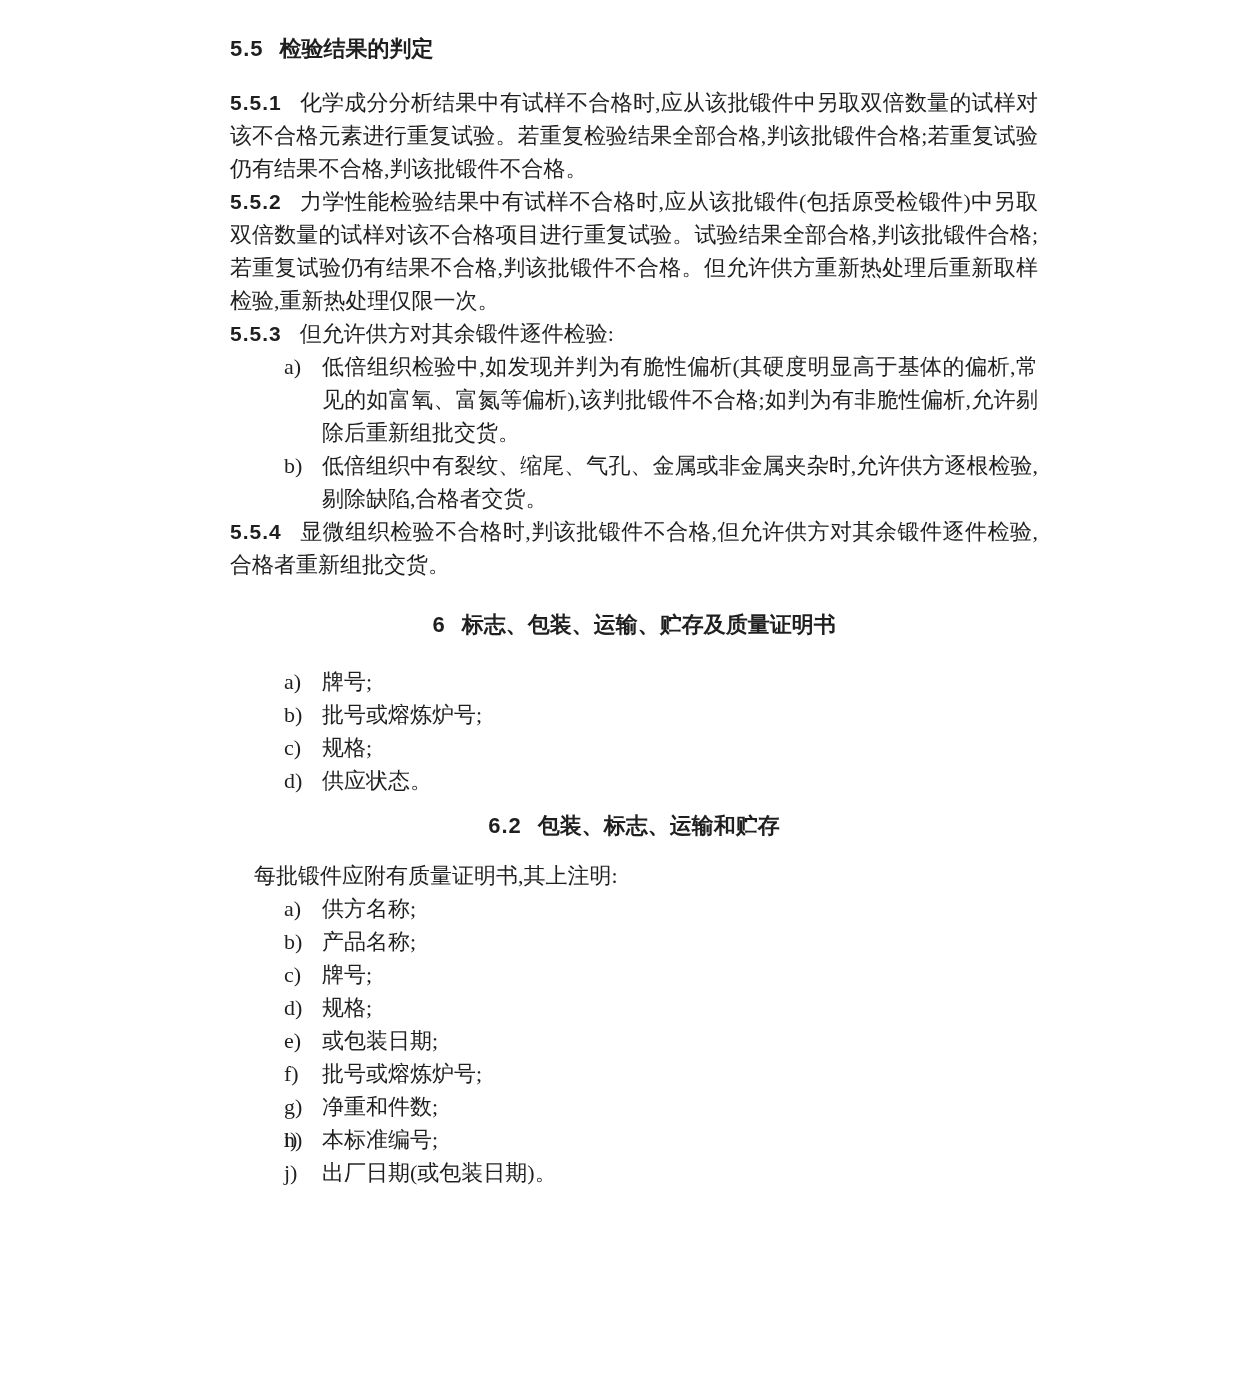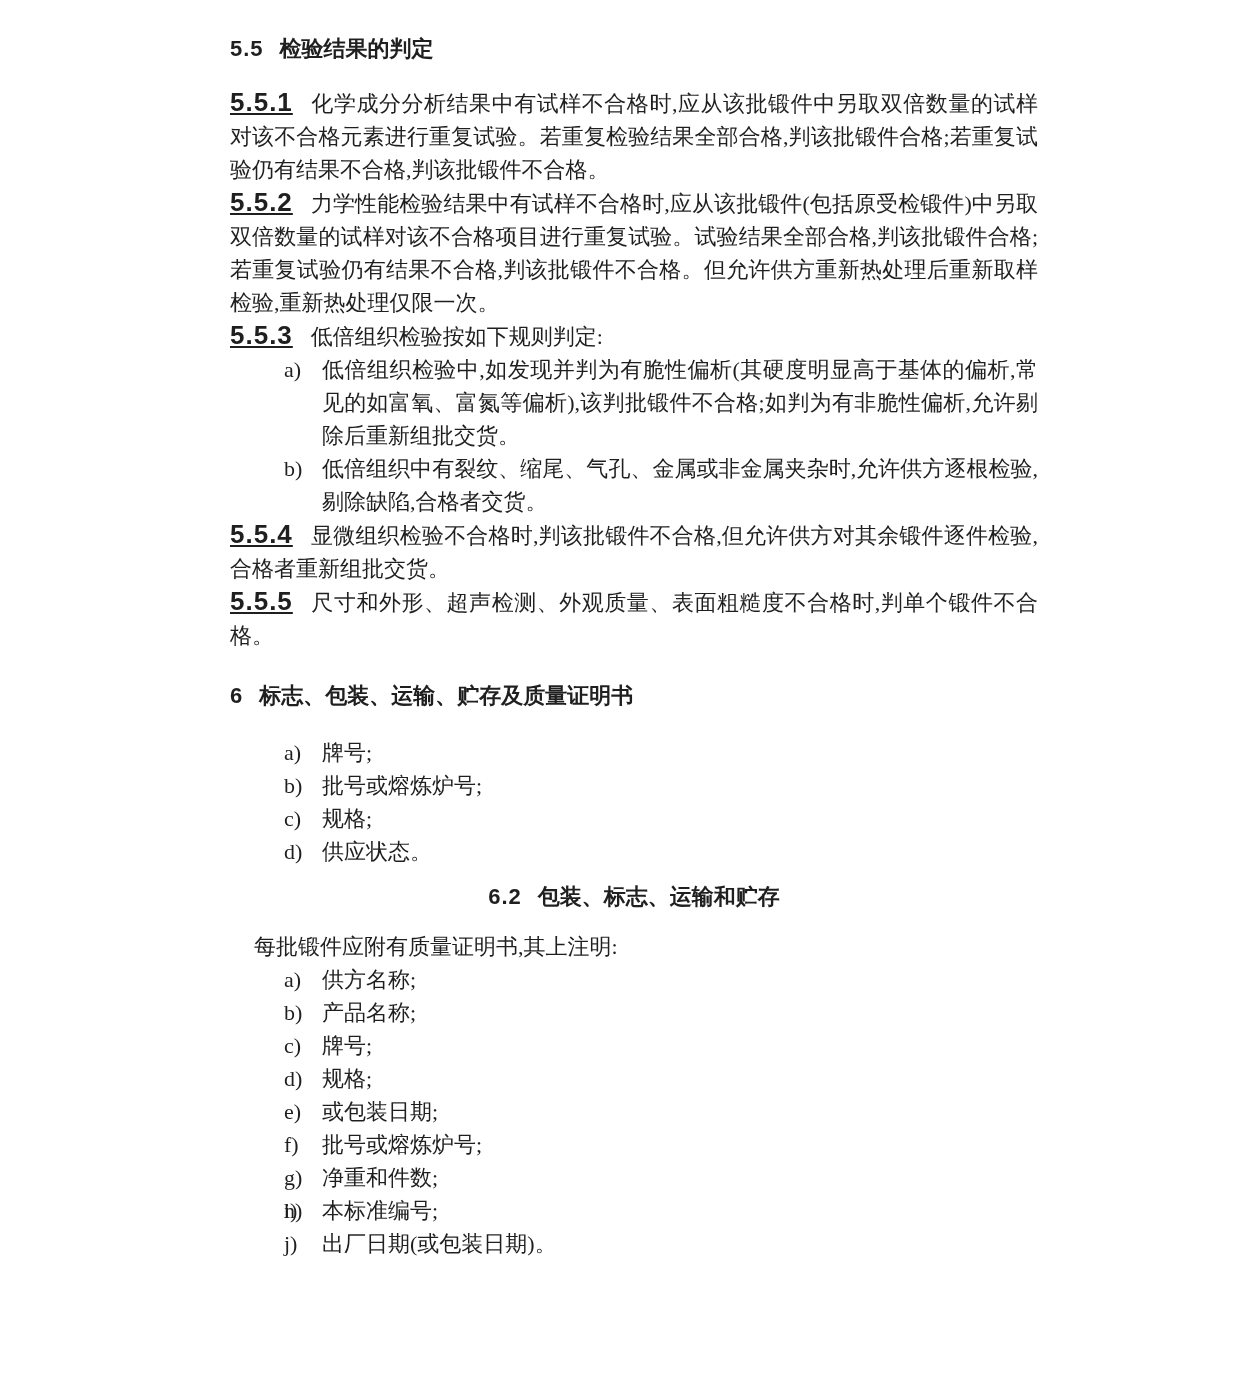--- a/index.html
+++ b/index.html
@@ -16,57 +16,55 @@
     font-size: 22px;
     line-height: 33px;
     overflow: hidden;
   }
   .blk { margin: 0; text-align: justify; text-justify: inter-ideograph; }
   .hd { font-weight: bold; font-family: "Liberation Sans", "DejaVu Sans", sans-serif; text-align: left; }
   .hd .hnum { display: inline-block; margin-right: 16px; letter-spacing: 1px; }
   .cnum {
     font-family: "Liberation Sans", "DejaVu Sans", sans-serif;
     font-weight: 600;
-    font-size: 26px;
+    font-size: 21px;
     letter-spacing: 1px;
     margin-right: 18px;
     white-space: nowrap;
-    text-decoration: underline;
   }
   .indent1 { text-indent: 24px; }
   .li { position: relative; padding-left: 92px; margin: 0; text-align: justify; text-justify: inter-ideograph; }
   .li .marker { position: absolute; left: 54px; top: 0; }
   
   .h2-55   { margin: 0 0 21px 0; }
-  .h1-6    { margin: 27px 0 24px 0; }
+  .h1-6    { margin: 27px 0 24px 0; text-align: center; }
   .h2-61   { margin: 0; }
   .intro61 { margin: 19px 0 0 0; }
   .h2-62   { margin: 12px 0 17px 0; text-align: center; }
   .h2-63   { margin: 18px 0 15px 0; }
   .intro63 { margin: 0; }
 </style>
 </head>
 <body>
 
 <div class="page">
 
   <p class="blk hd h2-55"><span class="hnum">5.5</span><span>检验结果的判定</span></p>
 
   <p class="blk"><span class="cnum">5.5.1</span><span>化学成分分析结果中有试样不合格时,应从该批锻件中另取双倍数量的试样对该不合格元素进行重复试验。若重复检验结果全部合格,判该批锻件合格;若重复试验仍有结果不合格,判该批锻件不合格。</span></p>
 
   <p class="blk"><span class="cnum">5.5.2</span><span>力学性能检验结果中有试样不合格时,应从该批锻件(包括原受检锻件)中另取双倍数量的试样对该不合格项目进行重复试验。试验结果全部合格,判该批锻件合格;若重复试验仍有结果不合格,判该批锻件不合格。但允许供方重新热处理后重新取样检验,重新热处理仅限一次。</span></p>
 
-  <p class="blk"><span class="cnum">5.5.3</span><span>低倍组织检验按如下规则判定:</span></p>
+  <p class="blk"><span class="cnum">5.5.3</span><span>但允许供方对其余锻件逐件检验:</span></p>
 
   <div class="li"><span class="marker">a)</span><span>低倍组织检验中,如发现并判为有脆性偏析(其硬度明显高于基体的偏析,常见的如富氧、富氮等偏析),该判批锻件不合格;如判为有非脆性偏析,允许剔除后重新组批交货。</span></div>
   <div class="li"><span class="marker">b)</span><span>低倍组织中有裂纹、缩尾、气孔、金属或非金属夹杂时,允许供方逐根检验,剔除缺陷,合格者交货。</span></div>
 
   <p class="blk"><span class="cnum">5.5.4</span><span>显微组织检验不合格时,判该批锻件不合格,但允许供方对其余锻件逐件检验,合格者重新组批交货。</span></p>
 
-  <p class="blk"><span class="cnum">5.5.5</span><span>尺寸和外形、超声检测、外观质量、表面粗糙度不合格时,判单个锻件不合格。</span></p>
 
   <p class="blk hd h1-6"><span class="hnum">6</span><span>标志、包装、运输、贮存及质量证明书</span></p>
 
 
 
   <div class="li"><span class="marker">a)</span><span>牌号;</span></div>
   <div class="li"><span class="marker">b)</span><span>批号或熔炼炉号;</span></div>
   <div class="li"><span class="marker">c)</span><span>规格;</span></div>
   <div class="li"><span class="marker">d)</span><span>供应状态。</span></div>
 

